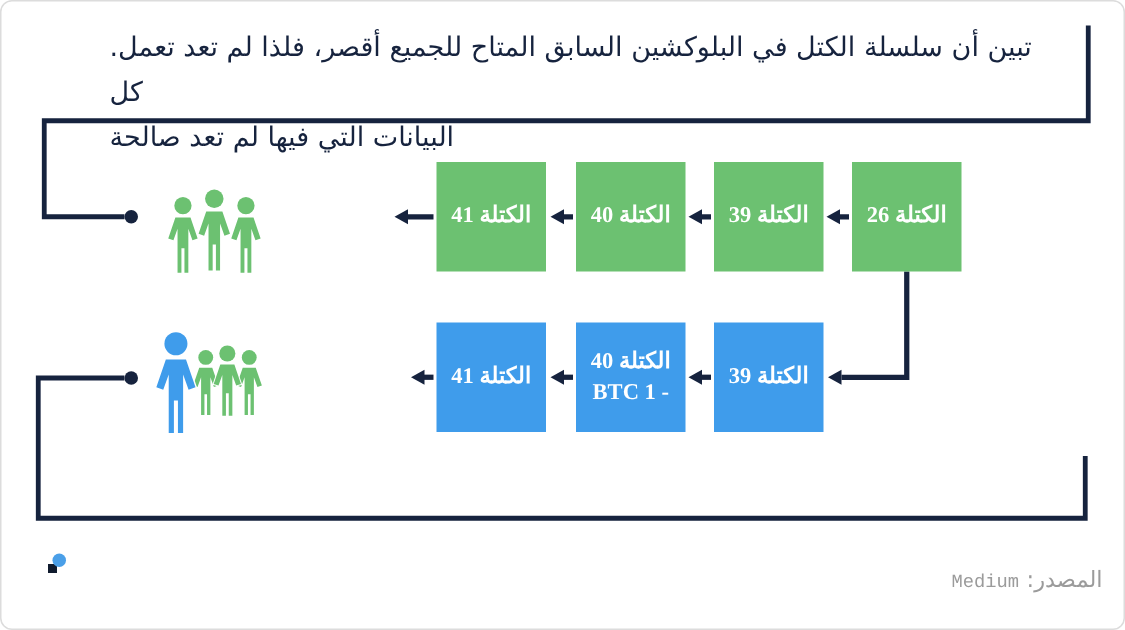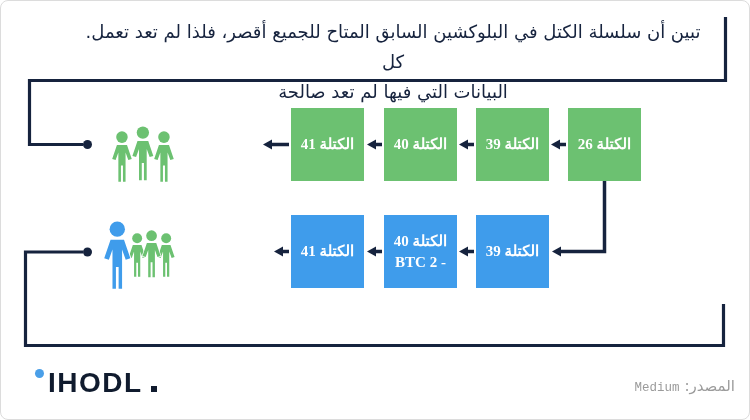--- a/index.html
+++ b/index.html
@@ -8,21 +8,21 @@
   }
   *{margin:0;padding:0;box-sizing:border-box;}
   body{background:#fff;font-family:"DejaVu Sans",sans-serif;}
   .canvas{position:relative;width:750px;height:420px;background:#ffffff;
           border:1px solid #dcdcdc;border-radius:8px;overflow:hidden;}
   svg.overlay{position:absolute;left:0;top:0;}
   .connector{fill:none;stroke:var(--navy);stroke-width:3.2;stroke-linejoin:miter;}
   .arrow line,.elbow{stroke:var(--navy);stroke-width:3.5;fill:none;}
   .arrow polygon,.dot{fill:var(--navy);}
   .note{position:absolute;color:var(--navy);font-size:18px;line-height:30px;
-        text-align:center;direction:rtl;}
+        text-align:left;direction:rtl;}
   .block{position:absolute;width:73px;height:73px;display:flex;flex-direction:column;
          align-items:center;justify-content:center;color:#fff;text-align:center;}
   .block.green{background:var(--green);}
   .block.blue{background:var(--blue);}
   .block-line{direction:rtl;font-family:"Liberation Serif","DejaVu Serif",serif;
               font-size:15px;font-weight:600;line-height:21px;white-space:nowrap;}
   svg.people{position:absolute;overflow:visible;}
   .person-use{stroke:#ffffff;stroke-width:2;paint-order:stroke;}
   .pgreen{fill:var(--green);}
   .pblue{fill:var(--blue);}
@@ -125,31 +125,30 @@
     <div class="block-line">الكتلة 41</div>
     <div class="block-line"></div>
   </div>
 
   <div class="block blue" style="left:475px;top:214px">
     <div class="block-line">الكتلة 39</div>
     <div class="block-line"></div>
   </div>
   <div class="block blue" style="left:383px;top:214px">
     <div class="block-line">الكتلة 40</div>
-    <div class="block-line">- 2 BTC</div>
+    <div class="block-line">- 1 BTC</div>
   </div>
   <div class="block blue" style="left:290px;top:214px">
     <div class="block-line">الكتلة 41</div>
     <div class="block-line"></div>
   </div>
 
 
   <div class="logo">
     <span class="logo-dot"></span>
-    <span class="logo-text">IHODL</span>
     <span class="logo-period"></span>
   </div>
 
   <div class="source">
     <span class="lbl">المصدر:</span>
     <span class="val">Medium</span>
   </div>
 
 </div>
 

